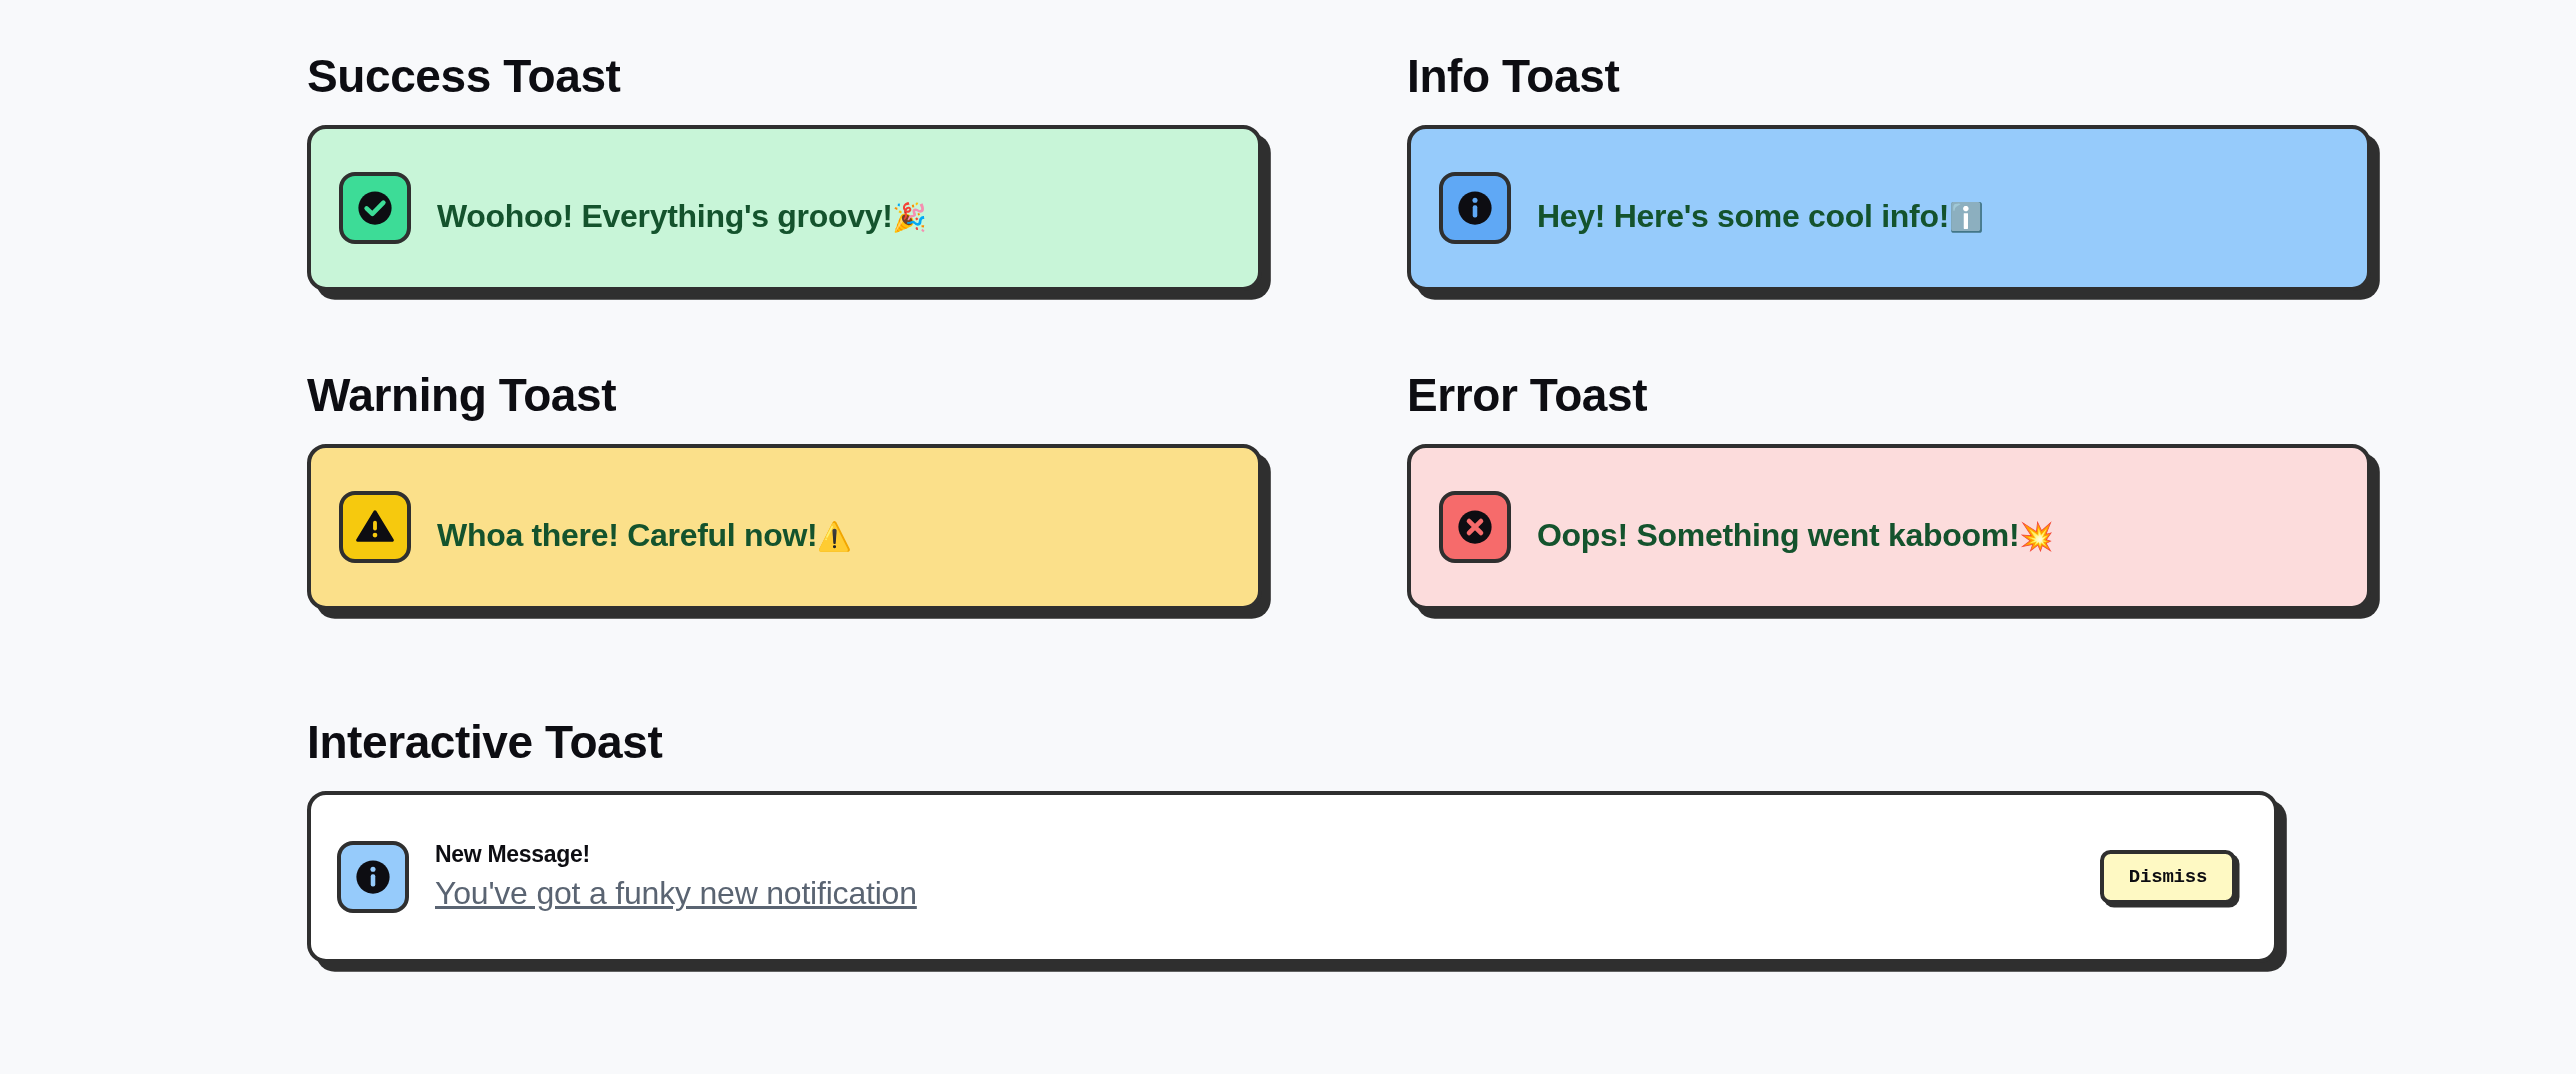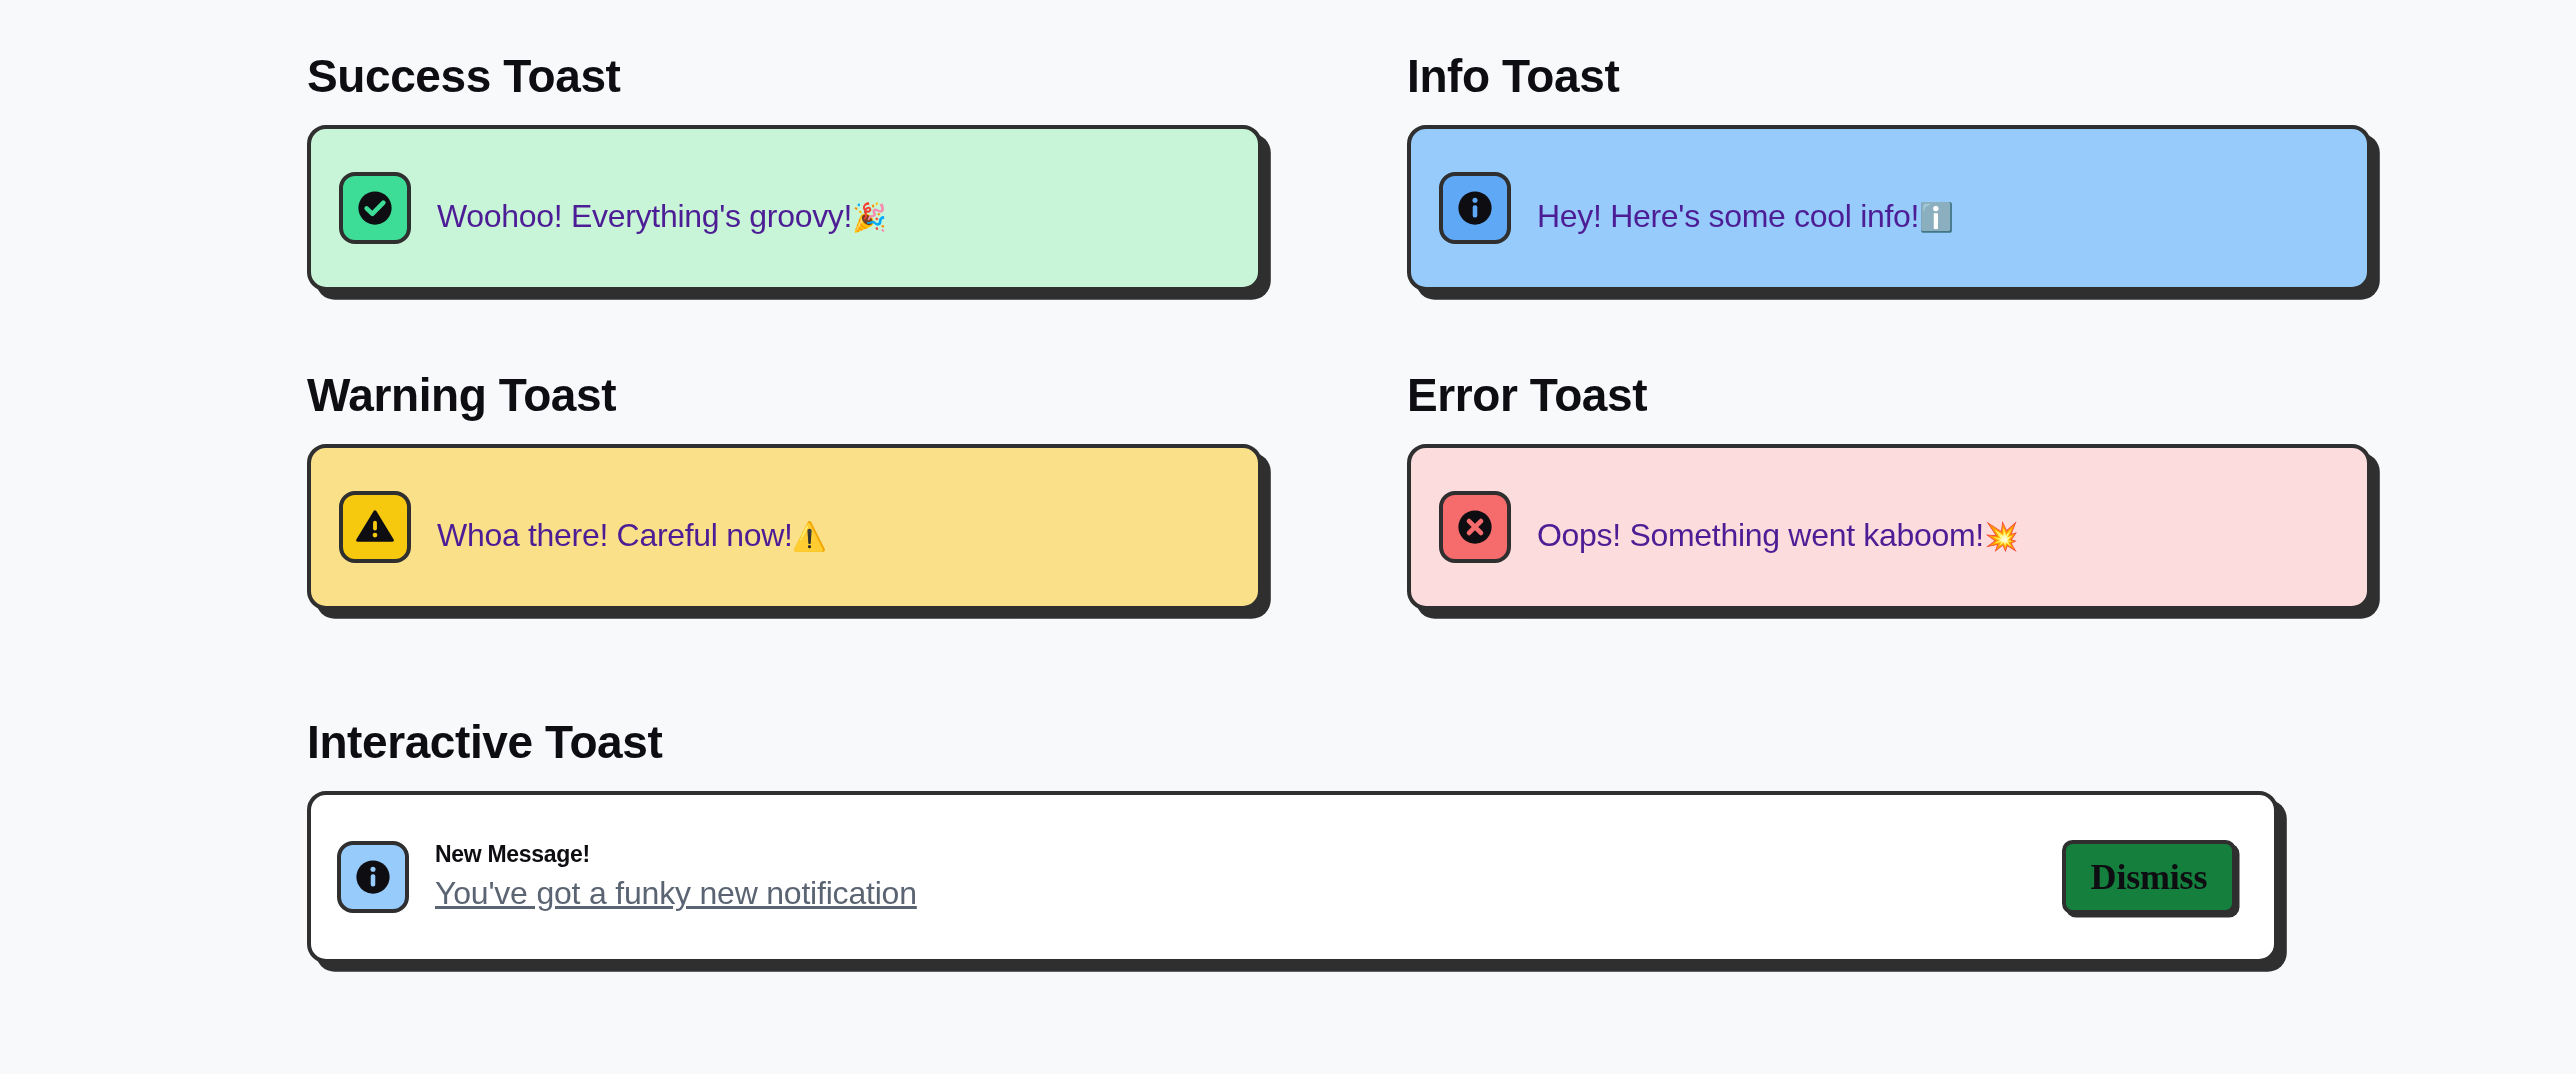--- a/index.html
+++ b/index.html
@@ -76,22 +76,22 @@
   }
   .badge.success { background: #3ddc97; }
   .badge.info    { background: #5fa8f5; }
   .badge.warning { background: #f6c90e; }
   .badge.error   { background: #f66b6b; }
   .badge svg { display: block; }
 
   
   .toast-msg {
     font-size: 32px;
-    font-weight: 400;
-    color: #4c1d95;
+    font-weight: 700;
+    color: #14532d;
     letter-spacing: -0.3px;
     line-height: 1.15;
     white-space: nowrap;
     margin-top: 16px;
   }
 
   .emoji { font-size: 28px; }
 
   
   .interactive-wrap {
@@ -128,27 +128,27 @@
     font-size: 32px;
     font-weight: 400;
     color: #5a6472;
     letter-spacing: -0.2px;
     line-height: 1.2;
     text-decoration: underline;
   }
 
   .dismiss-btn {
     flex: 0 0 auto;
-    background: #15803d;
+    background: #fef9c3;
     border: 4.4px solid #2f2f2f;
     border-radius: 10.5px;
     box-shadow: 3.5px 3.5px 0 0 #2f2f2f;
     padding: 12.3px 24.5px;
-    font-family: Liberation Serif, serif;
-    font-size: 36px;
+    font-family: Liberation Mono, monospace;
+    font-size: 19px;
     font-weight: 700;
     color: #0d0d12;
     letter-spacing: -0.2px;
     cursor: pointer;
     margin-right: 12.3px;
   }
 </style>
 </head>
 <body>
 

